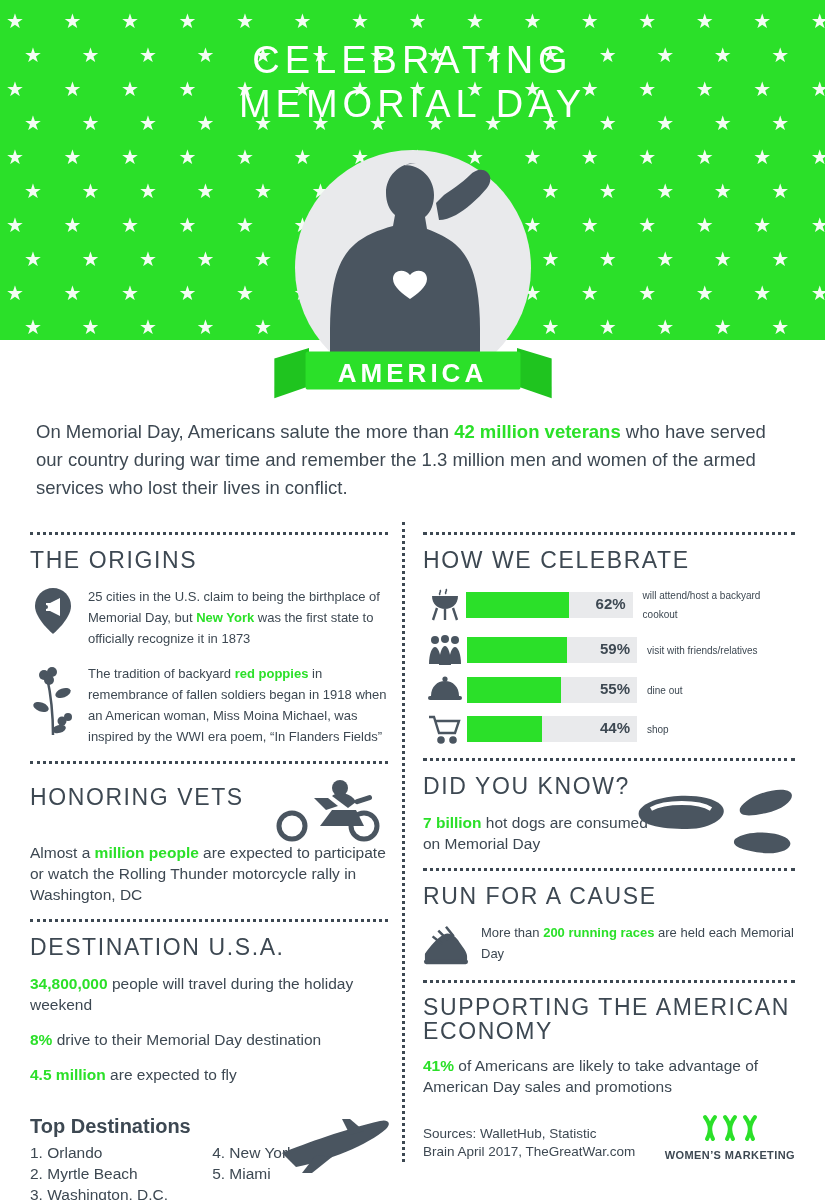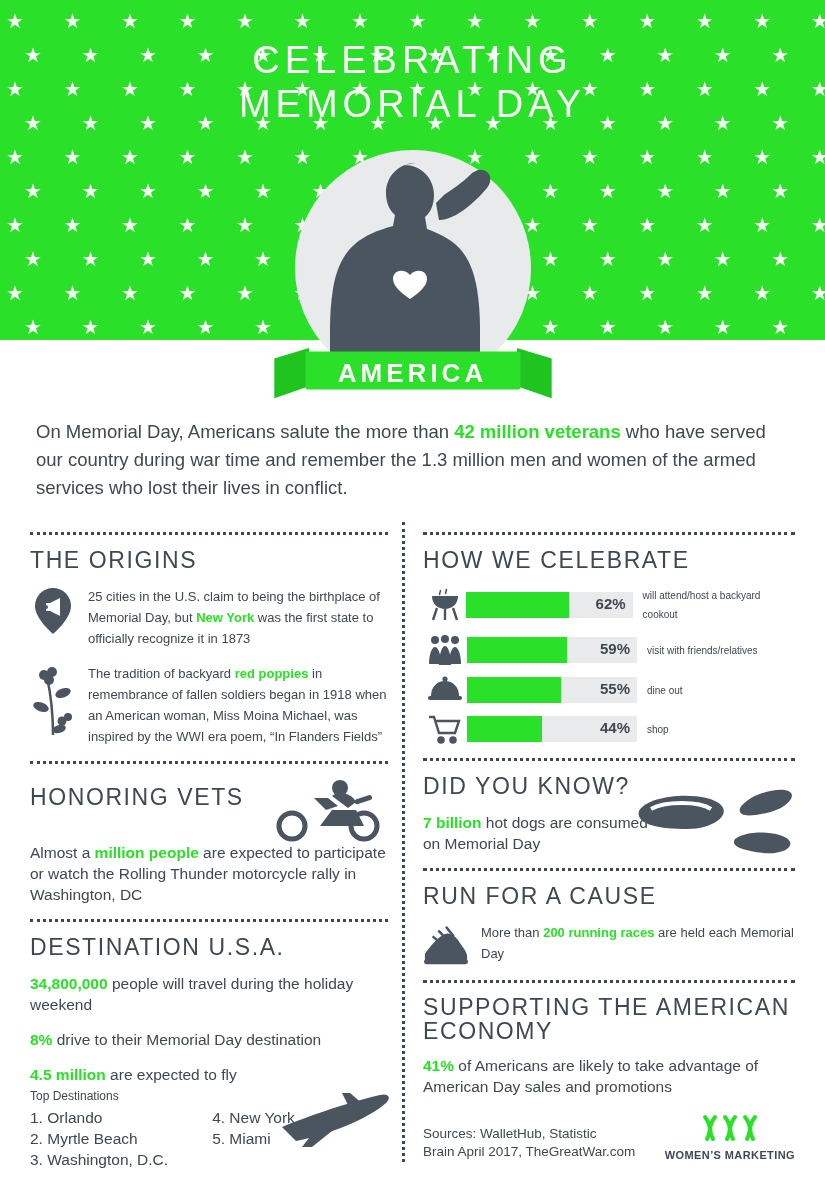--- a/index.html
+++ b/index.html
@@ -102,21 +102,21 @@
     position:relative; width: 170px; height: 26px; background:#e9eaec; margin-right:10px;
   }
   .bar-fill { position:absolute; left:0; top:0; bottom:0; background:#2be029; }
   .bar-val { position:absolute; right:7px; top:3px; font-size:15px; font-weight:bold; color:#3d4852; }
   .bar-lbl { font-size:10px; line-height:19px; max-width: 170px; }
 
   .note { font-size:15.5px; line-height:21px; }
   .sources { font-size: 13.5px; line-height:18px; color:#3d4852; }
 
   
-  .dest-head { font-weight:normal; font-size:12px; margin: 4px 0 4px 0; }
+  .dest-head { font-weight:bold; font-size:20px; margin: 30px 0 4px 0; }
   .dest-lists { display:flex; gap:44px; font-size:15.5px; line-height:21px; }
 
   .footer { display:flex; justify-content:space-between; align-items:flex-end; margin-top: 16px; }
   .brand { text-align:center; }
   .brand-name { font-size: 11px; font-weight:bold; letter-spacing:.4px; color:#3d4852; margin-top:2px; }
 
   .row-flex { display:flex; align-items:flex-start; gap:10px; }
 </style>
 </head>
 <body>

